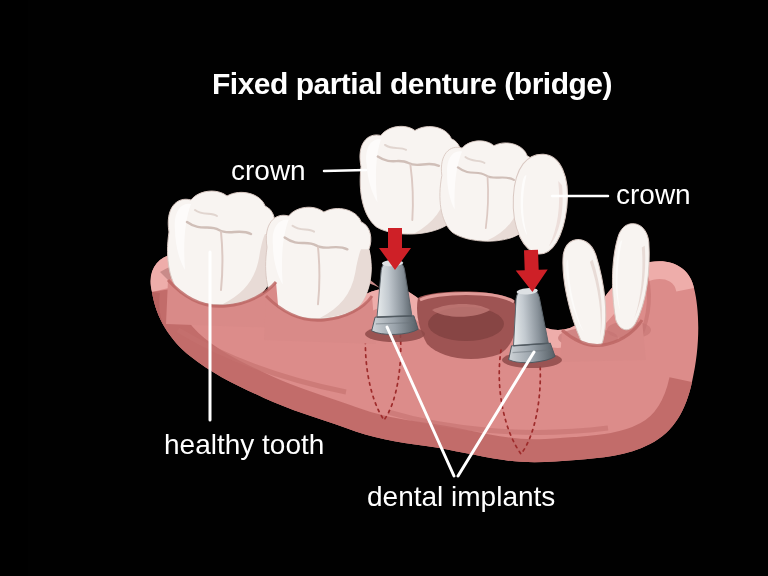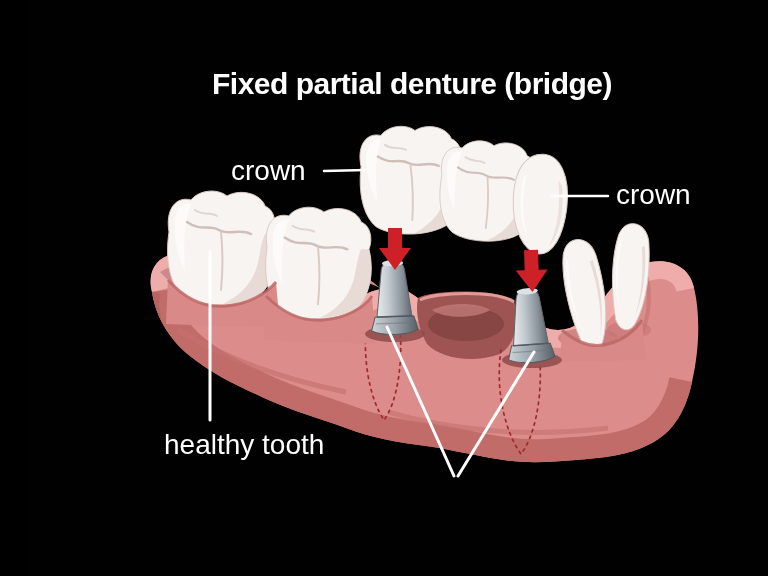--- a/index.html
+++ b/index.html
@@ -152,14 +152,15 @@
     <path stroke-width="3" d="M182 252 L182 420" stroke="#ffffff"></path>
     <path stroke-width="3" d="M359 327 L426 476" stroke="#ffffff"></path>
     <path stroke-width="3" d="M506 352 L430 476" stroke="#ffffff"></path>
   </g>
 </svg>
 
 <div class="title">Fixed partial denture (bridge)</div>
 <div class="lbl lbl-crown-left">crown</div>
 <div class="lbl lbl-crown-right">crown</div>
 <div class="lbl lbl-healthy">healthy tooth</div>
+<div class="lbl lbl-implants">dental implants</div>
 
 </div>
 
 </body></html>

